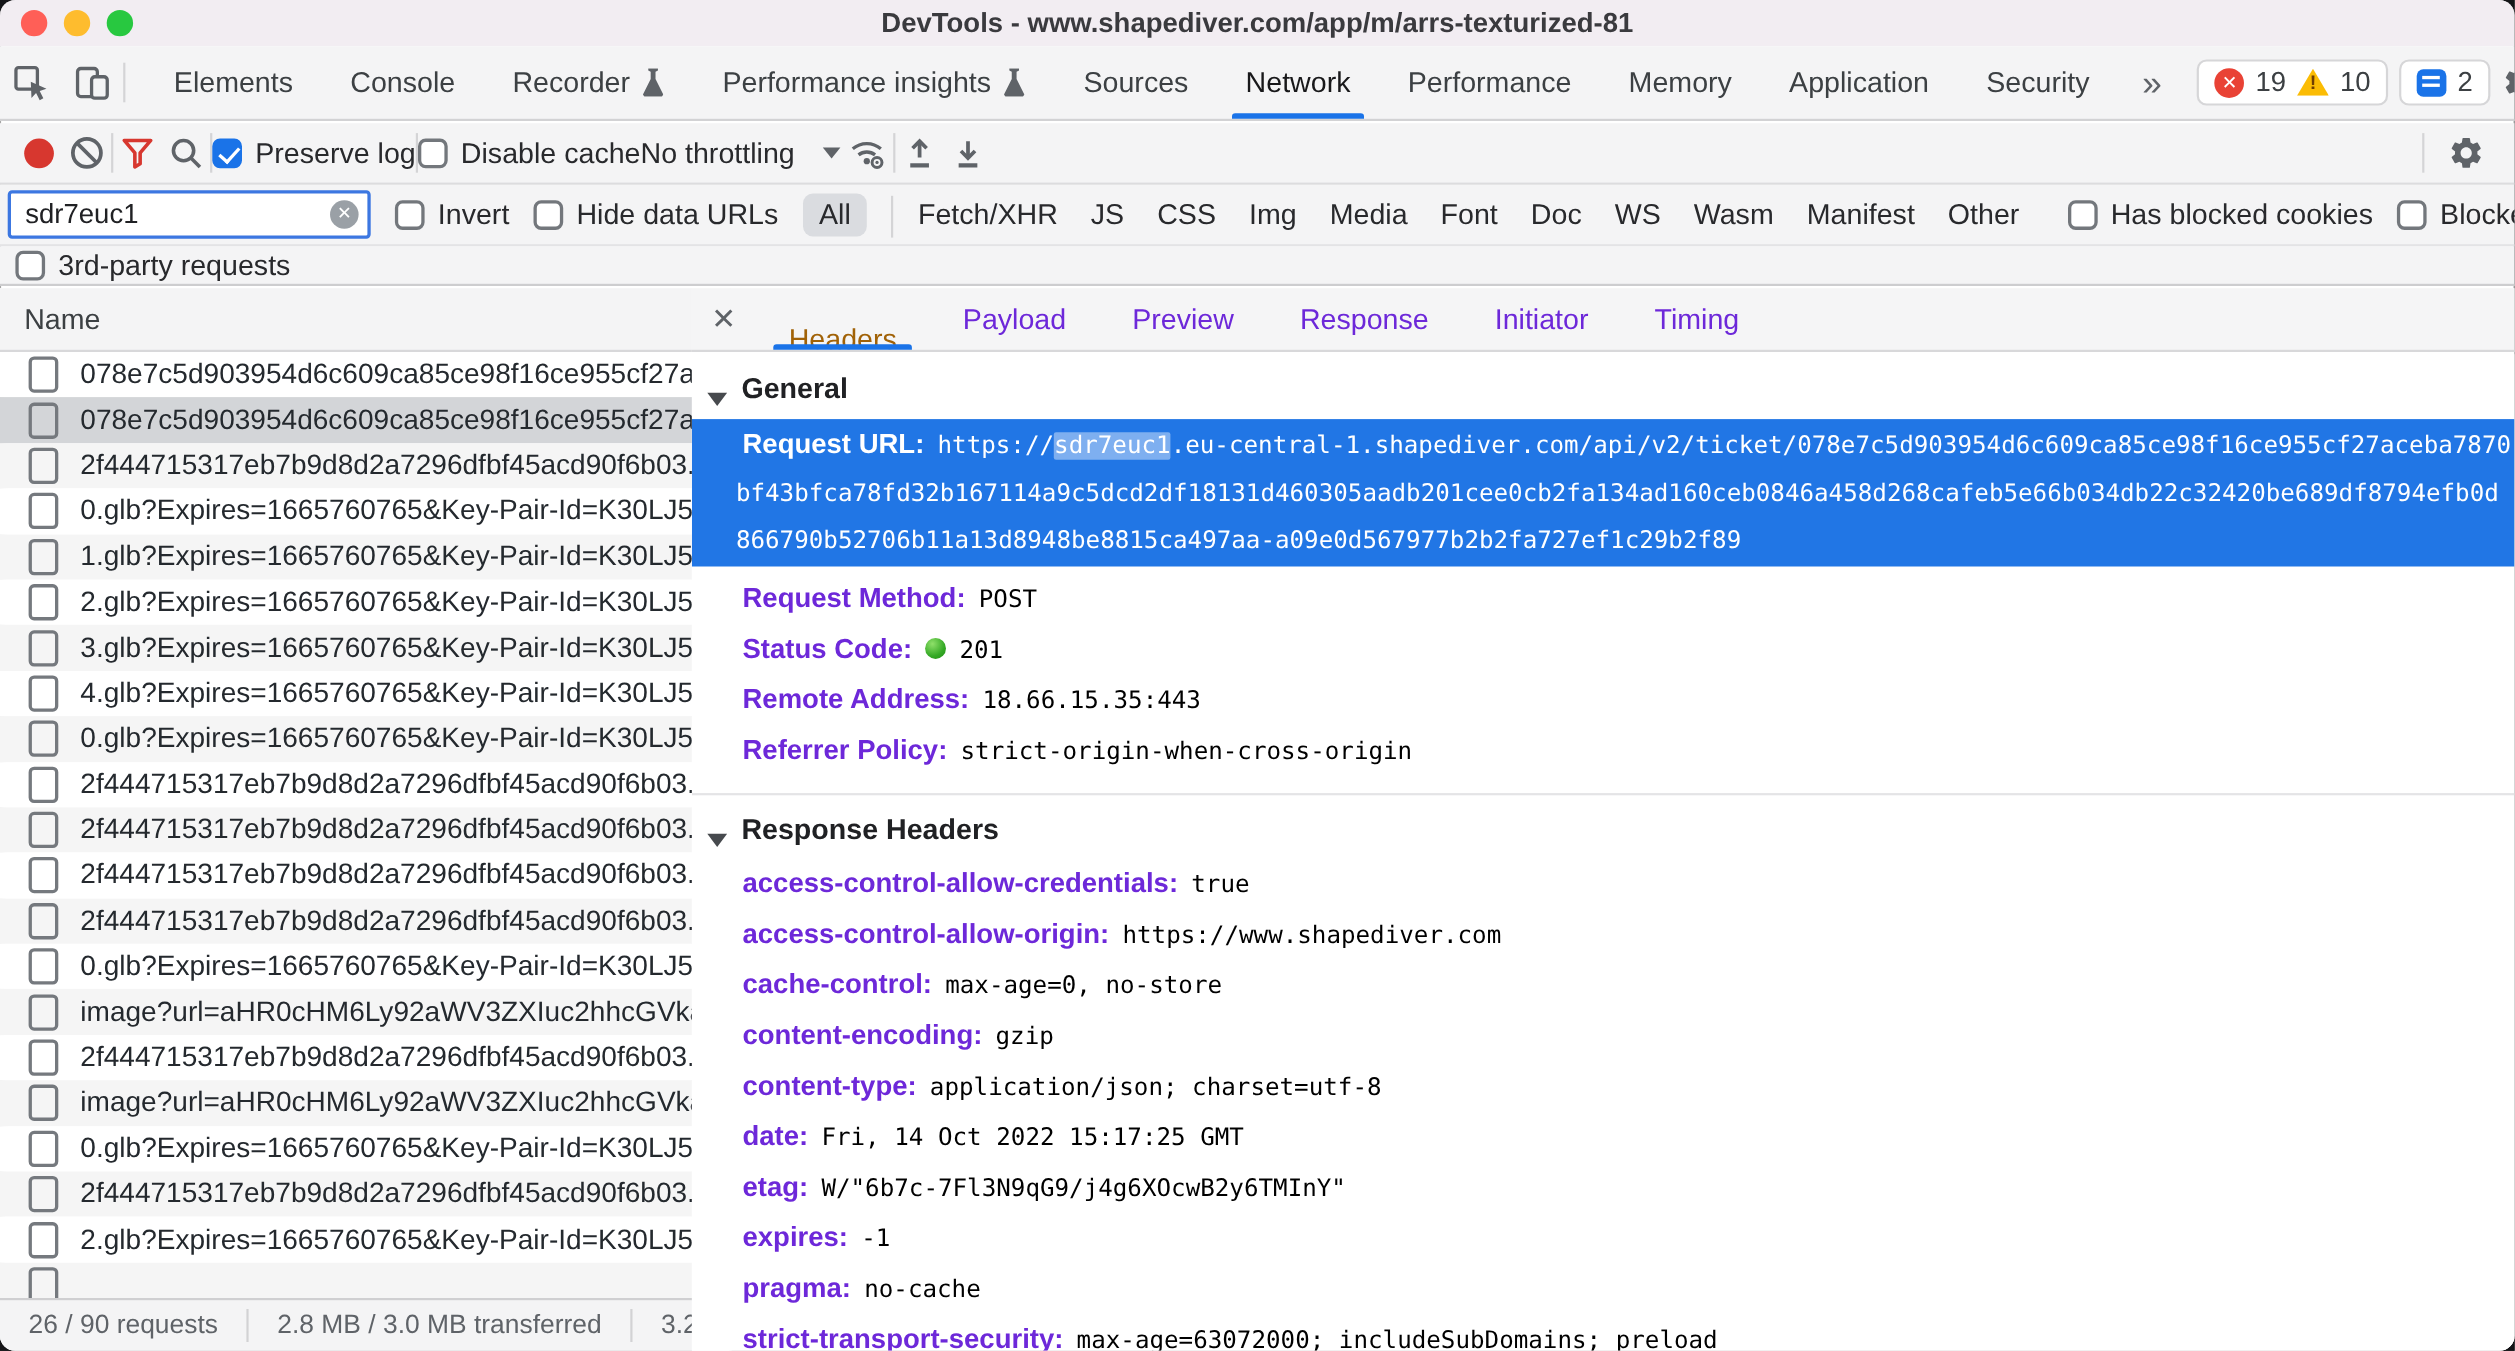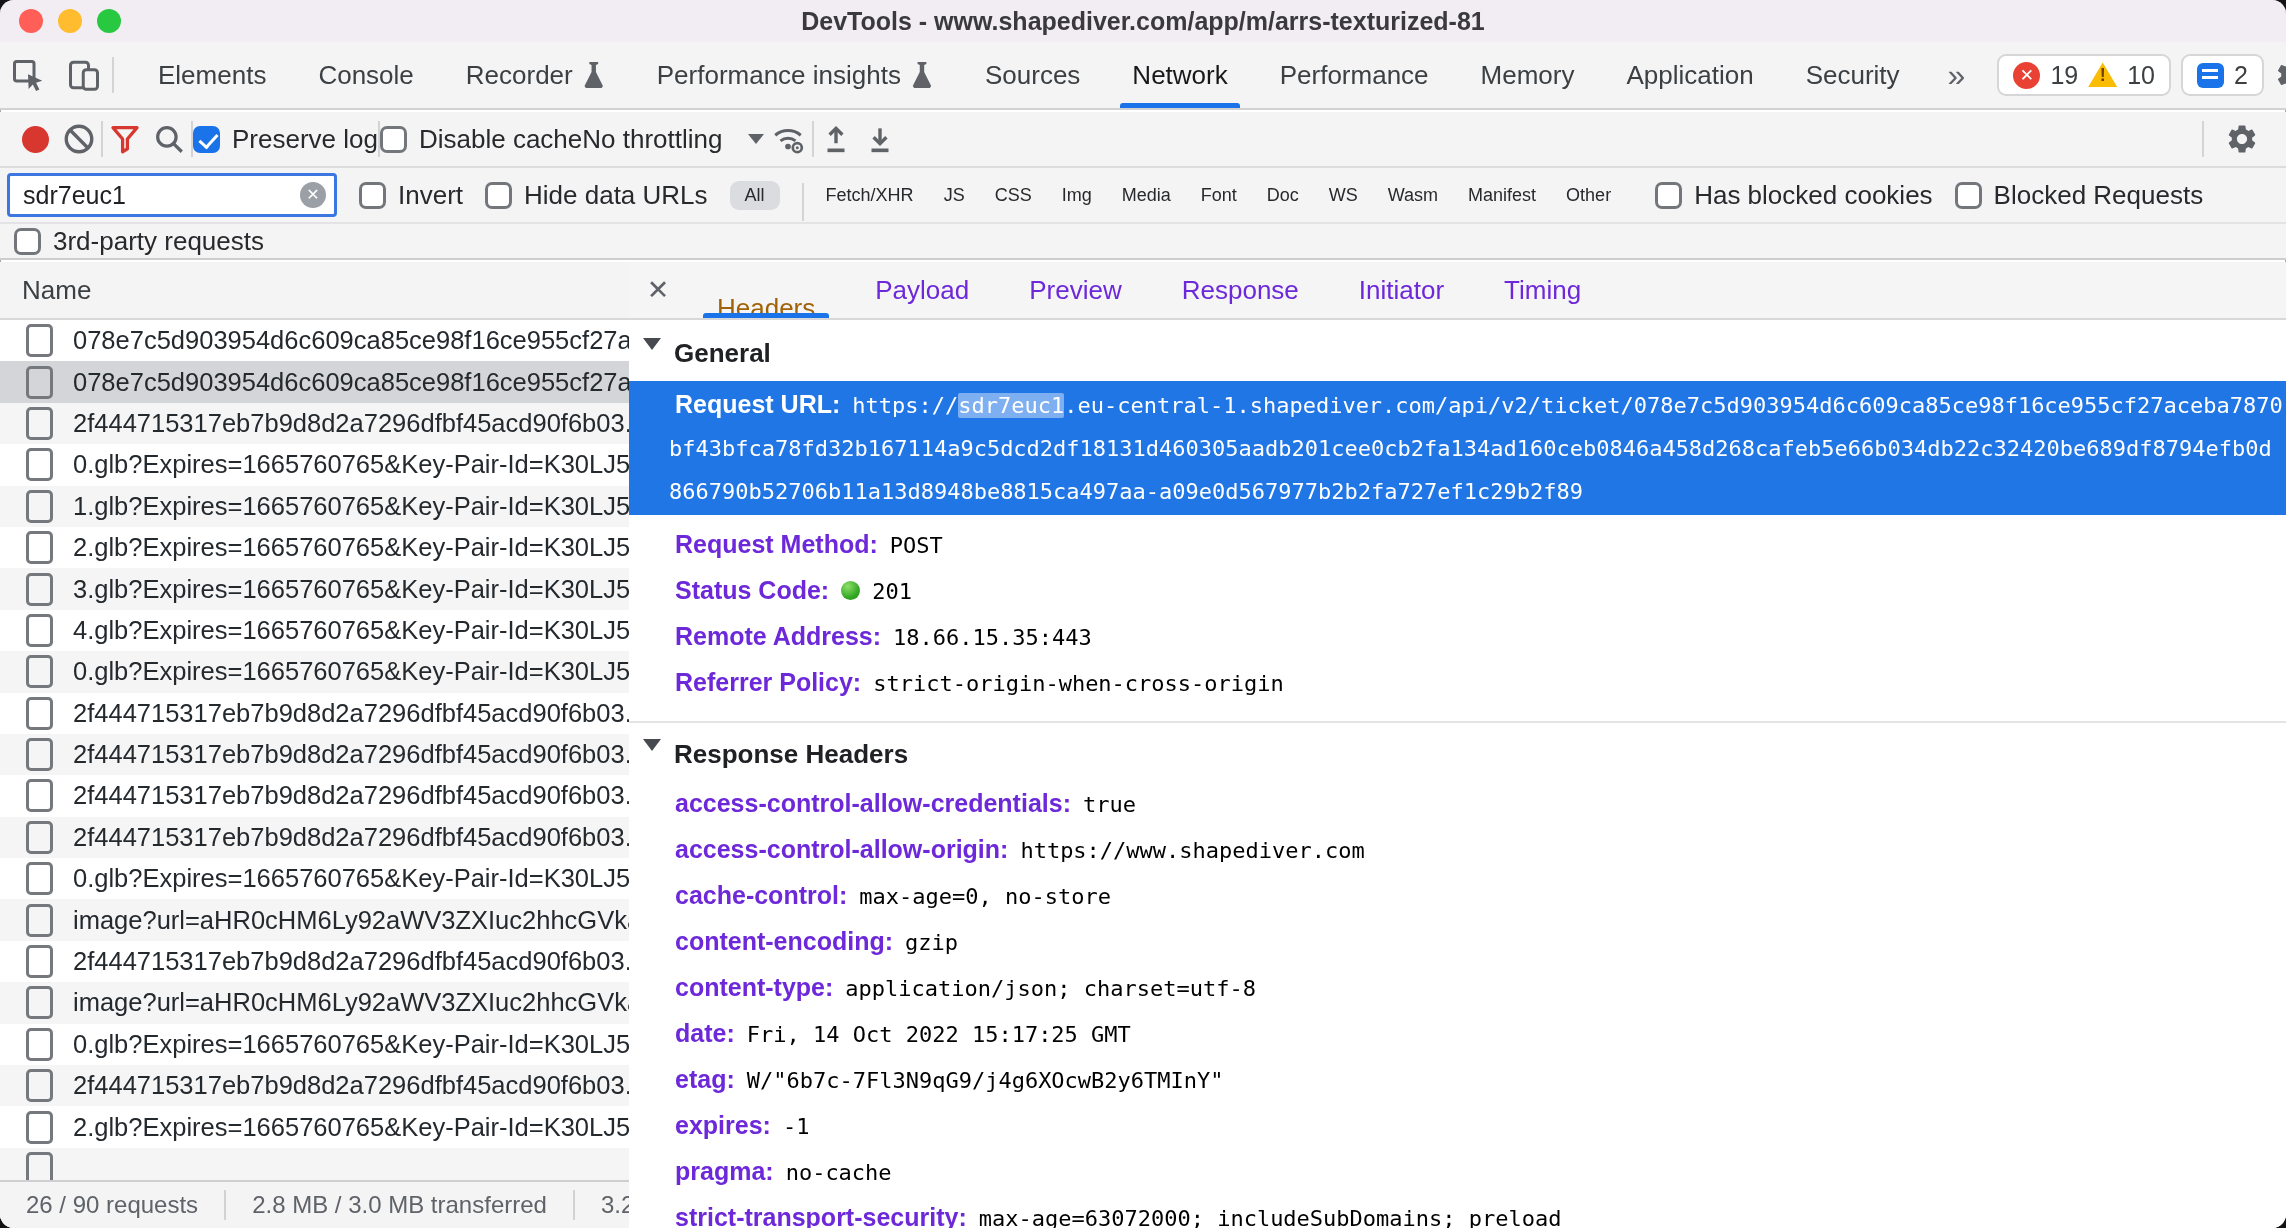--- a/index.html
+++ b/index.html
@@ -43,21 +43,21 @@
   .tool-label { font-size:26px; color:#28292c; }
   .caret-down { width:0; height:0; border-left:8px solid transparent; border-right:8px solid transparent; border-top:10px solid #5f6368; margin-left:14px; }
   .toolbar-right { margin-left:auto; display:flex; align-items:center; gap:16px; padding-right:8px; }
 
   
   .filter-bar { position:absolute; left:0; top:168px; right:0; height:56px; background:#f4f4f5; border-bottom:2px solid #e3e3e5; display:flex; align-items:center; gap:22px; padding:0 10px 0 7px; }
   .filter-input { position:relative; width:330px; height:44px; background:#fff; border:3px solid #3c77e1; border-radius:4px; display:flex; align-items:center; flex:none; }
   .filter-input input { border:none; outline:none; width:270px; font-size:25px; color:#202124; padding-left:13px; font-family:inherit; background:transparent; }
   .clear-x { position:absolute; right:8px; width:26px; height:26px; border-radius:50%; background:#9aa0a6; color:#fff; font-size:16px; line-height:26px; text-align:center; }
   .filter-types { display:flex; align-items:center; gap:30px; }
-  .pill { font-size:18px; color:#28292c; white-space:nowrap; position:relative; }
+  .pill { font-size:26px; color:#28292c; white-space:nowrap; position:relative; }
   .pill.active { background:#dadce0; border-radius:9px; padding:4px 15px; }
   .filter-types div.pill:nth-of-type(2) { margin-left:16px; }
   .filter-types div.pill:nth-of-type(2)::before { content:""; position:absolute; left:-24px; top:-2px; width:2px; height:38px; background:#d4d4d6; }
 
   
   .thirdparty-bar { position:absolute; left:0; top:224px; right:0; height:36px; background:#f4f4f5; border-bottom:2px solid #cdcdcf; display:flex; align-items:center; padding-left:14px; }
 
   
   .main { position:absolute; left:0; top:262px; right:0; bottom:0; }
   .left-panel { position:absolute; left:0; top:0; bottom:0; width:665px; border-right:2px solid #c6c8cb; background:#fff; }
@@ -73,21 +73,21 @@
   .status-div { width:2px; height:30px; background:#d2d2d4; flex:none; }
 
   
   .right-panel { position:absolute; left:629px; top:0; right:0; bottom:0; background:#fff; }
   .detail-tabs { position:absolute; left:0; right:0; top:0; height:58px; background:#f5f5f6; border-bottom:2px solid #d8d8da; display:flex; align-items:stretch; }
   .close-btn { display:flex; align-items:center; justify-content:center; width:58px; font-size:27px; color:#5f6368; flex:none; }
   .dtab { position:relative; display:flex; align-items:center; padding:0 30px; font-size:26px; color:#6d28d9; white-space:nowrap; }
   .dtab.selected { color:#a16207;margin-top:37px; }
   .dtab.selected::after { content:""; position:absolute; left:16px; right:16px; bottom:0; height:5px; background:#1a73e8; border-radius:3px 3px 0 0; }
   .detail-body { position:absolute; left:0; right:0; top:60px; bottom:0; overflow:hidden; background:#fff; }
-  .sect-header { display:flex; align-items:flex-start; gap:13px; padding:16px 12px 12px 14px; }
+  .sect-header { display:flex; align-items:flex-end; gap:13px; padding:16px 12px 12px 14px; }
   .disc-tri { width:0; height:0; border-left:9px solid transparent; border-right:9px solid transparent; border-top:12px solid #474a4e; }
   .sect-title { font-size:26px; font-weight:bold; color:#202124; }
   .url-block { background:#2176e5; color:#fff; padding:2px 0; }
   .url-line { line-height:43px; white-space:nowrap; font-family:"DejaVu Sans Mono","Liberation Mono",monospace; font-size:22px; }
   .url-line.first { padding-left:46px; }
   .url-line.cont { padding-left:16px;margin-left:24px; }
   .hdr-label { font-family:"Liberation Sans","DejaVu Sans",sans-serif; font-size:25px; font-weight:bold; }
   .url-block .hdr-label { color:#fff; margin-right:12px; }
   .hl-match { background:rgba(255,255,255,.42); border-radius:2px; }
   .hdr-rows { padding-top:8px; }

